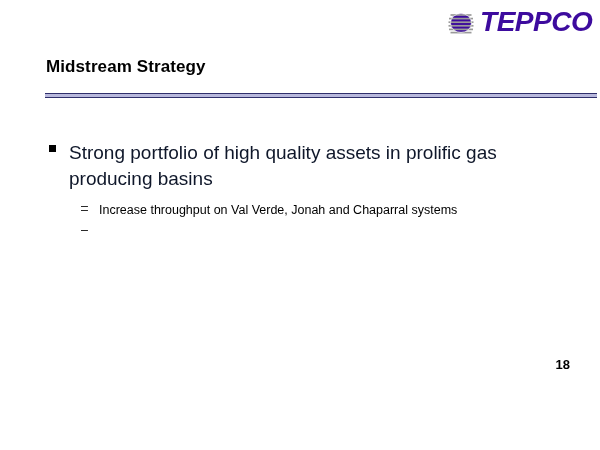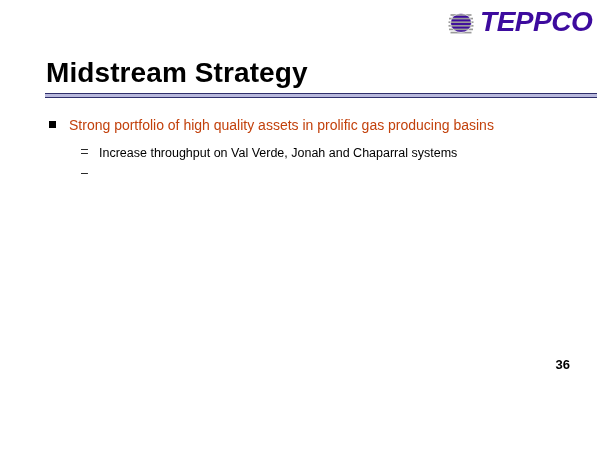--- a/index.html
+++ b/index.html
@@ -41,21 +41,21 @@
     line-height: 1;
     transform: scaleX(1.04);
     transform-origin: left center;
   }
 
   
   .title {
     position: absolute;
     left: 46px;
     top: 57px;
-    font-size: 28px;
+    font-size: 17px;
     font-weight: bold;
     color: #000000;
     letter-spacing: 0.1px;
     white-space: nowrap;
   }
 
   
   .divider {
     position: absolute;
     left: 45px;
@@ -79,24 +79,25 @@
   
   .body {
     position: absolute;
     left: 45px;
     top: 116px;
     width: 510px;
   }
   .l1 {
     position: relative;
     padding-left: 24px;
-    font-size: 14px;
-    color: #c2410c;
+    font-size: 19px;
+    color: #0f172a;
     line-height: 1.38;
     margin-bottom: 4px;
+    margin-top: 24px;
   }
   .l1 .marker {
     position: absolute;
     left: 4px;
     top: 5px;
     width: 7px;
     height: 7px;
     background: #000000;
   }
   .l1.underlined .l1-text {
@@ -182,15 +183,15 @@
         <span>Increase throughput on Val Verde, Jonah and Chaparral systems</span>
       </div>
       <div class="l2">
         <span class="marker">–</span>
       </div>
     </div>
 
 
   </div>
 
-  <div class="page-number">36</div>
+  <div class="page-number">18</div>
 
 </div>
 
 </body></html>

